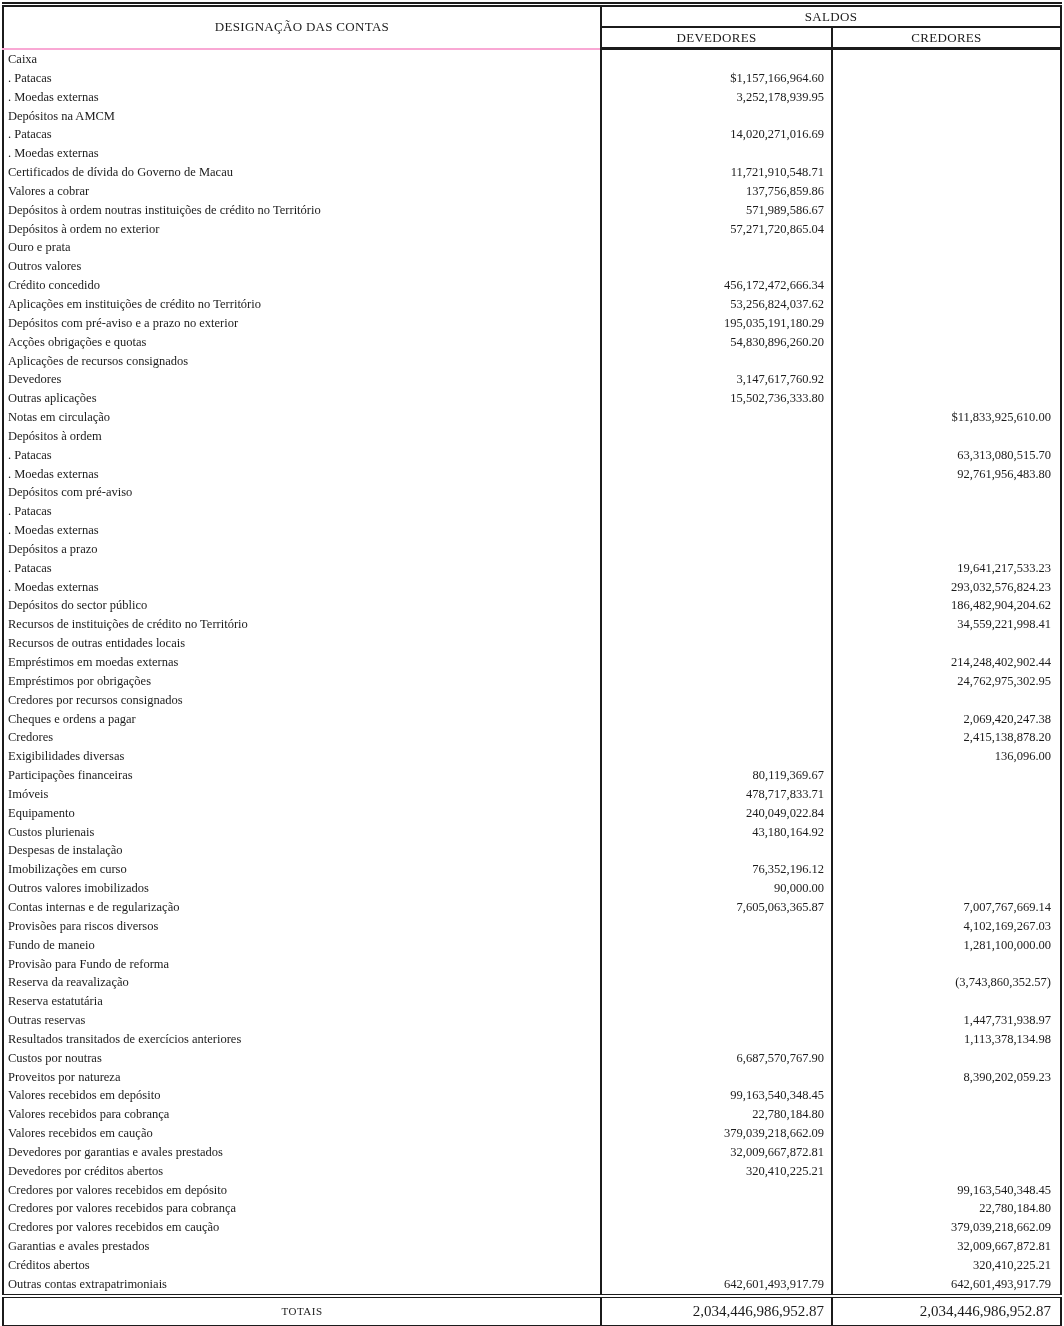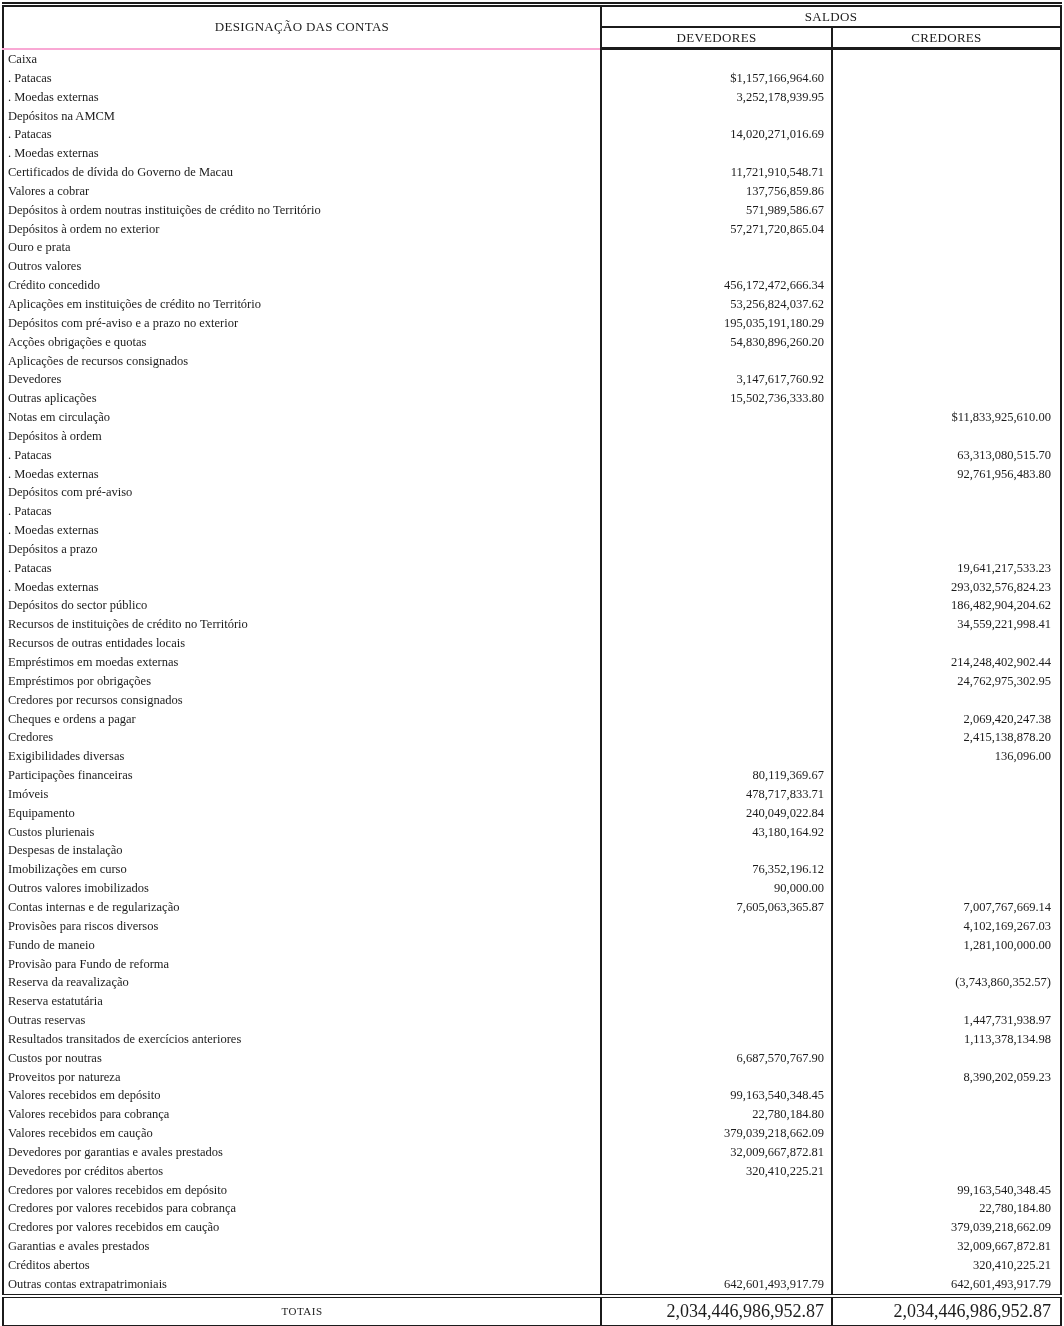--- a/index.html
+++ b/index.html
@@ -95,21 +95,21 @@
     font-size: 11px;
     padding: 0;
     vertical-align: middle;
     white-space: nowrap;
   }
   tfoot td.totals-label {
     text-align: center;
     letter-spacing: 0.5px;
     border-right: 2px solid #1b1b1b;
   }
-  tfoot td.num-cell { font-size: 18px; padding-left: 31px; }
+  tfoot td.num-cell { font-size: 15px; padding-left: 31px; }
 </style>
 </head>
 <body>
 
 <div class="sheet">
   <table class="accounts">
     <colgroup>
       <col class="c-label">
       <col class="c-dev">
       <col class="c-cred">

